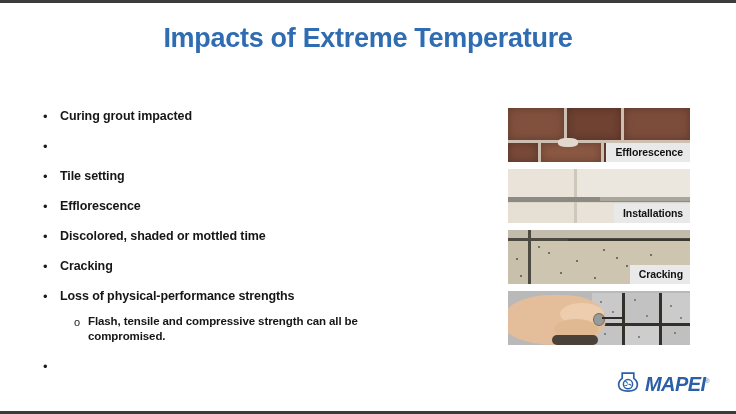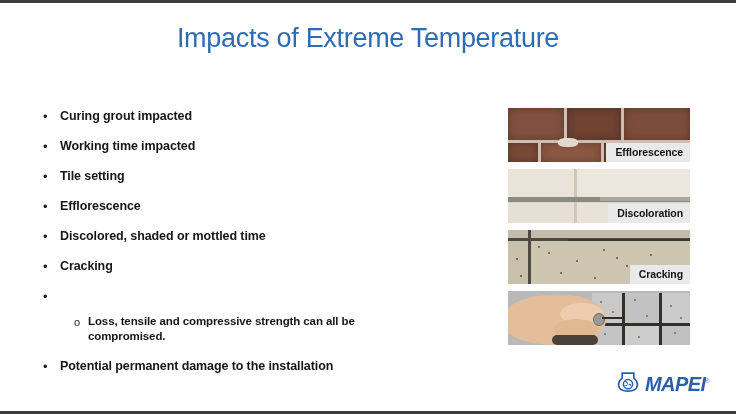--- a/index.html
+++ b/index.html
@@ -35,21 +35,21 @@
   
   #title-block {
     position: absolute;
     top: 22px;
     left: 0;
     width: 736px;
     text-align: center;
   }
   .title-line {
     color: #2f6cb2;
-    font-weight: normal;
+    font-weight: bold;
     font-size: 27px;
     line-height: 33px;
     letter-spacing: -0.3px;
     white-space: nowrap;
   }
 
   
   #bullet-list {
     position: absolute;
     top: 108px;
@@ -246,21 +246,20 @@
 
   <div id="bullet-list">
 
     <div class="bullet-row">
       <span class="bullet-marker">•</span>
       <span class="bullet-text">Curing grout impacted</span>
     </div>
 
     <div class="bullet-row">
       <span class="bullet-marker">•</span>
-      <span class="bullet-text">Working time impacted</span>
     </div>
 
     <div class="bullet-row">
       <span class="bullet-marker">•</span>
       <span class="bullet-text">Tile setting</span>
     </div>
 
     <div class="bullet-row">
       <span class="bullet-marker">•</span>
       <span class="bullet-text">Efflorescence</span>
@@ -271,30 +270,30 @@
       <span class="bullet-text">Discolored, shaded or mottled time</span>
     </div>
 
     <div class="bullet-row">
       <span class="bullet-marker">•</span>
       <span class="bullet-text">Cracking</span>
     </div>
 
     <div class="bullet-row">
       <span class="bullet-marker">•</span>
+      <span class="bullet-text">Loss of physical-performance strengths</span>
     </div>
 
     <div class="bullet-row sub">
       <span class="bullet-marker">o</span>
-      <span class="bullet-text">Loss, tensile and compressive strength can all be compromised.</span>
-    </div>
-
-    <div class="bullet-row">
-      <span class="bullet-marker">•</span>
-      <span class="bullet-text">Potential permanent damage to the installation</span>
+      <span class="bullet-text">Flash, tensile and compressive strength can all be compromised.</span>
+    </div>
+
+    <div class="bullet-row">
+      <span class="bullet-marker">•</span>
     </div>
 
   </div>
 
   <div id="panel-stack">
 
     <div class="panel">
       <div class="panel-art eff-bg">
         <div class="eff-tile" style="left:0px;  top:0px;  width:56px; height:32px; background:#82513e;"></div>
         <div class="eff-tile" style="left:59px; top:0px;  width:54px; height:32px; background:#6f4232;"></div>
@@ -315,21 +314,21 @@
     <div class="panel">
       <div class="panel-art dis-bg">
         <div class="dis-tile" style="left:0px;   top:0px;  width:66px; height:28px; background:#e9e3d9;"></div>
         <div class="dis-tile" style="left:69px;  top:0px;  width:113px;height:28px; background:#ece7de;"></div>
         <div class="dis-tile" style="left:0px;   top:34px; width:66px; height:20px; background:#e5dfd4;"></div>
         <div class="dis-tile" style="left:69px;  top:34px; width:113px;height:20px; background:#e8e2d8;"></div>
         <div class="dis-grout-v" style="left:66px; top:0;  height:54px;"></div>
         <div class="dis-grout-dark" style="left:0; top:28px; width:182px;"></div>
         <div class="dis-grout-dark" style="left:92px; top:28px; width:90px; height:4px; background:#a9a69e;"></div>
       </div>
-      <div class="panel-label">Discoloration</div>
+      <div class="panel-label">Installations</div>
     </div>
 
     <div class="panel">
       <div class="panel-art crk-bg">
         <div style="position:absolute; left:0; top:0; width:182px; height:9px; background:#c3bbab;"></div>
         <div class="crk-crack" style="left:0;  top:8px;  width:182px; height:3px;"></div>
         <div class="crk-crack" style="left:20px; top:0;  width:3px; height:54px;"></div>
         <div style="position:absolute; left:23px; top:11px; width:159px; height:43px; background:#cdc5b0;"></div>
         <div style="position:absolute; left:0px;  top:11px; width:20px; height:43px; background:#c8c0ab;"></div>
         <div class="crk-crack" style="left:60px; top:9px; width:122px; height:2px; background:#3a382f;"></div>

